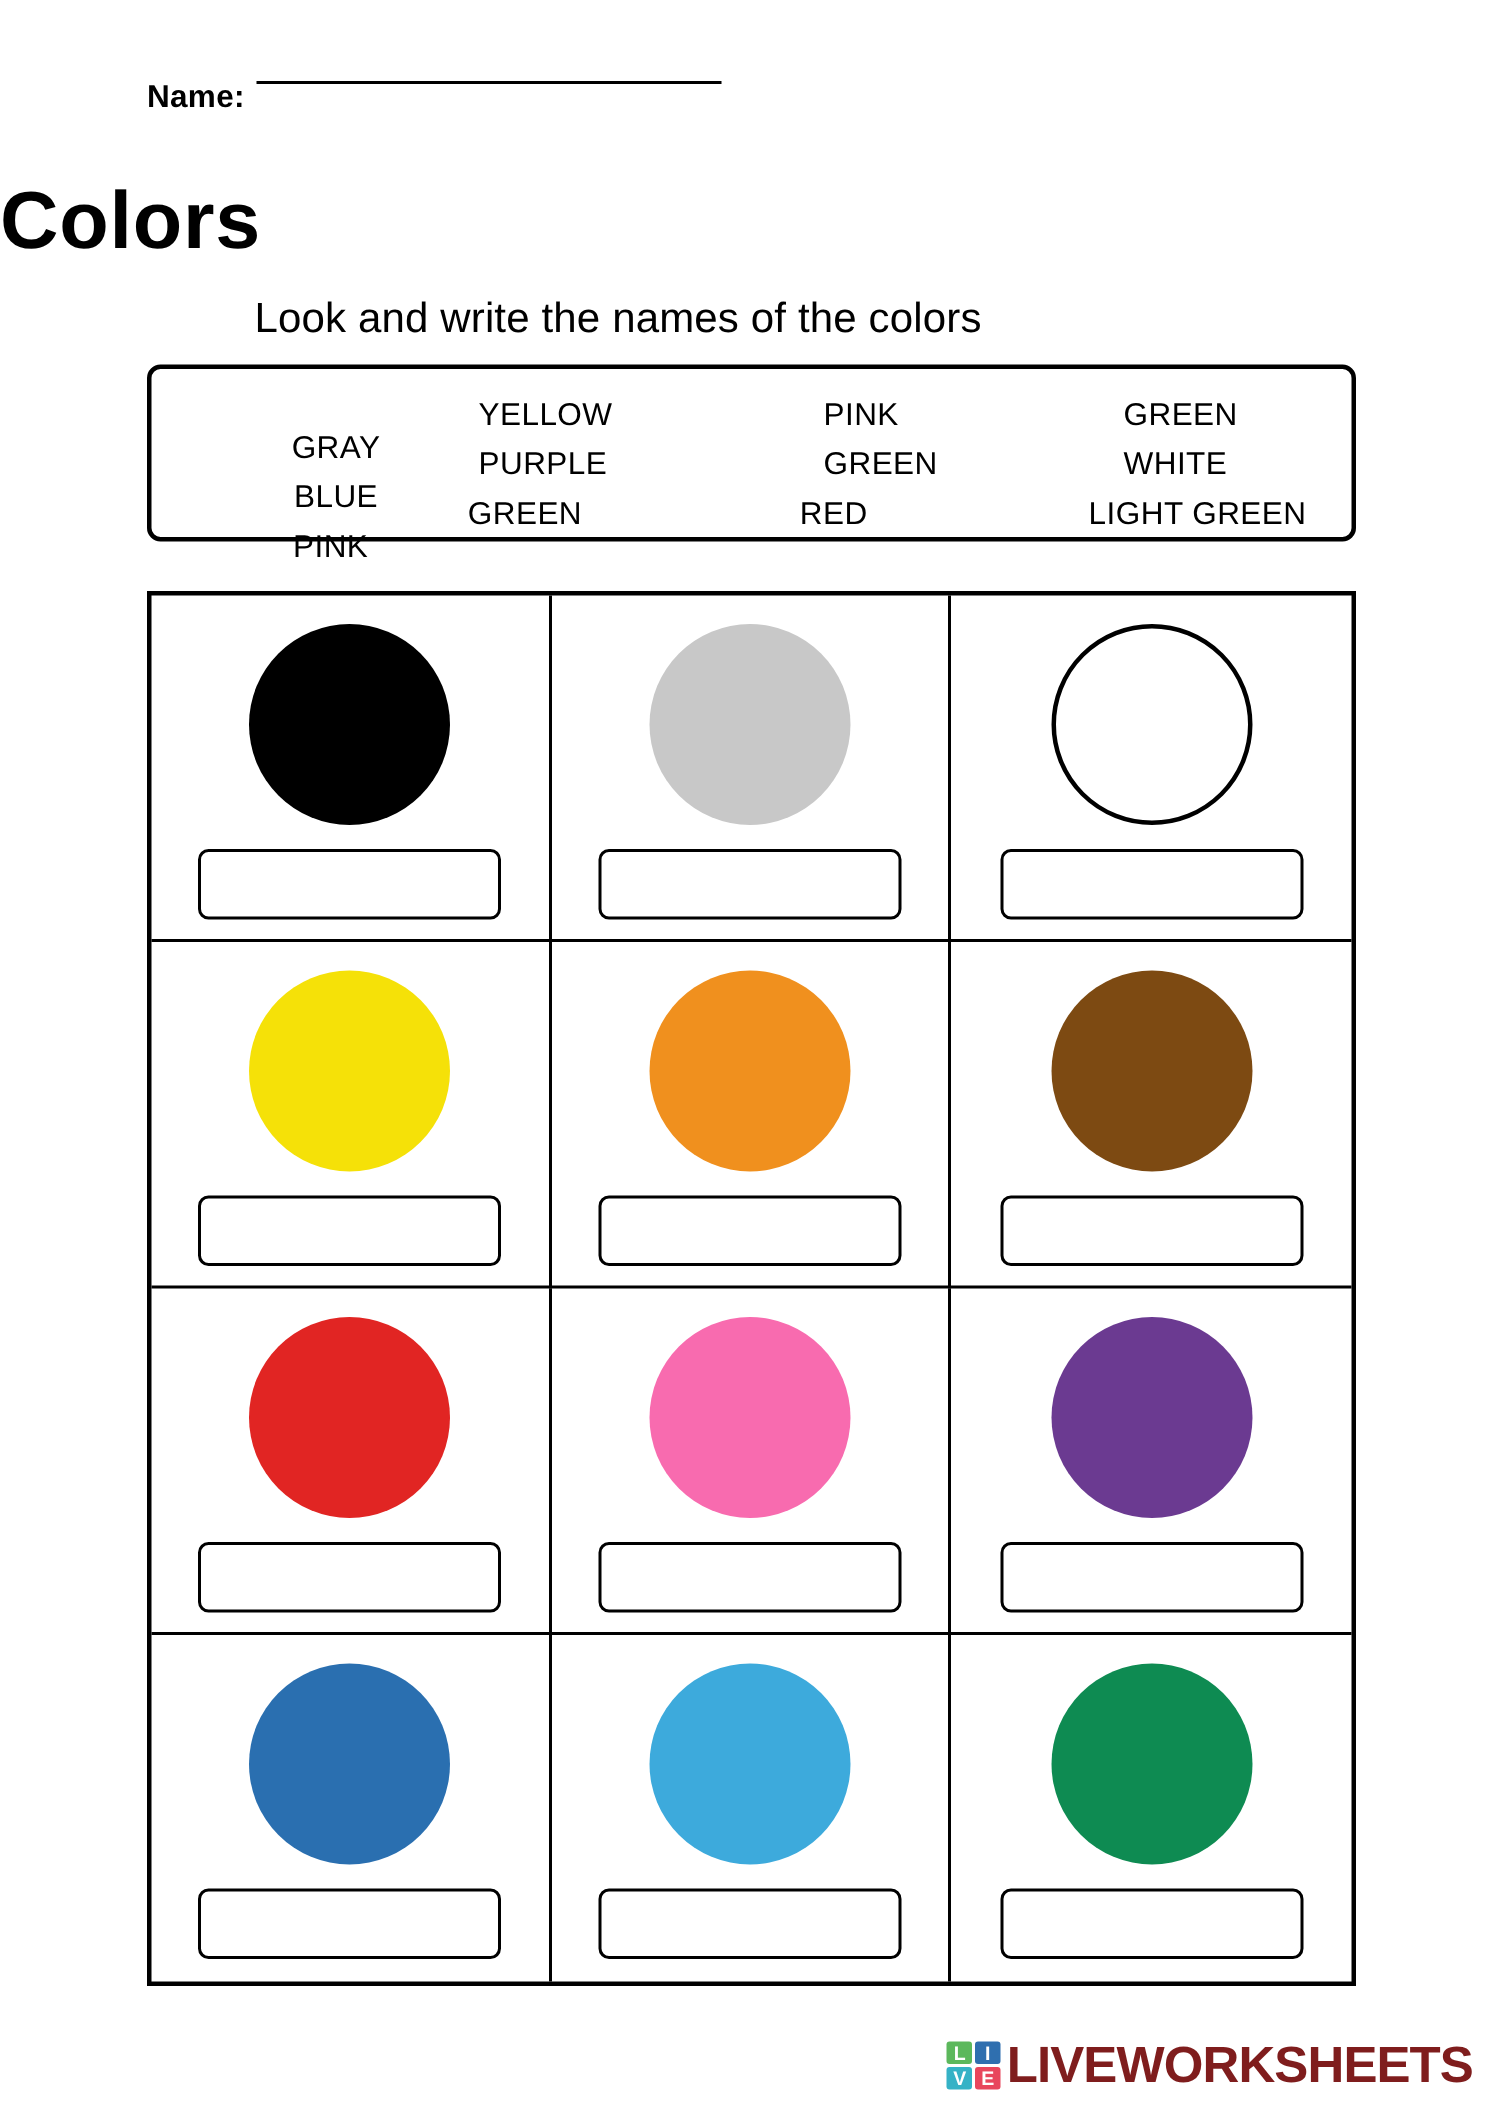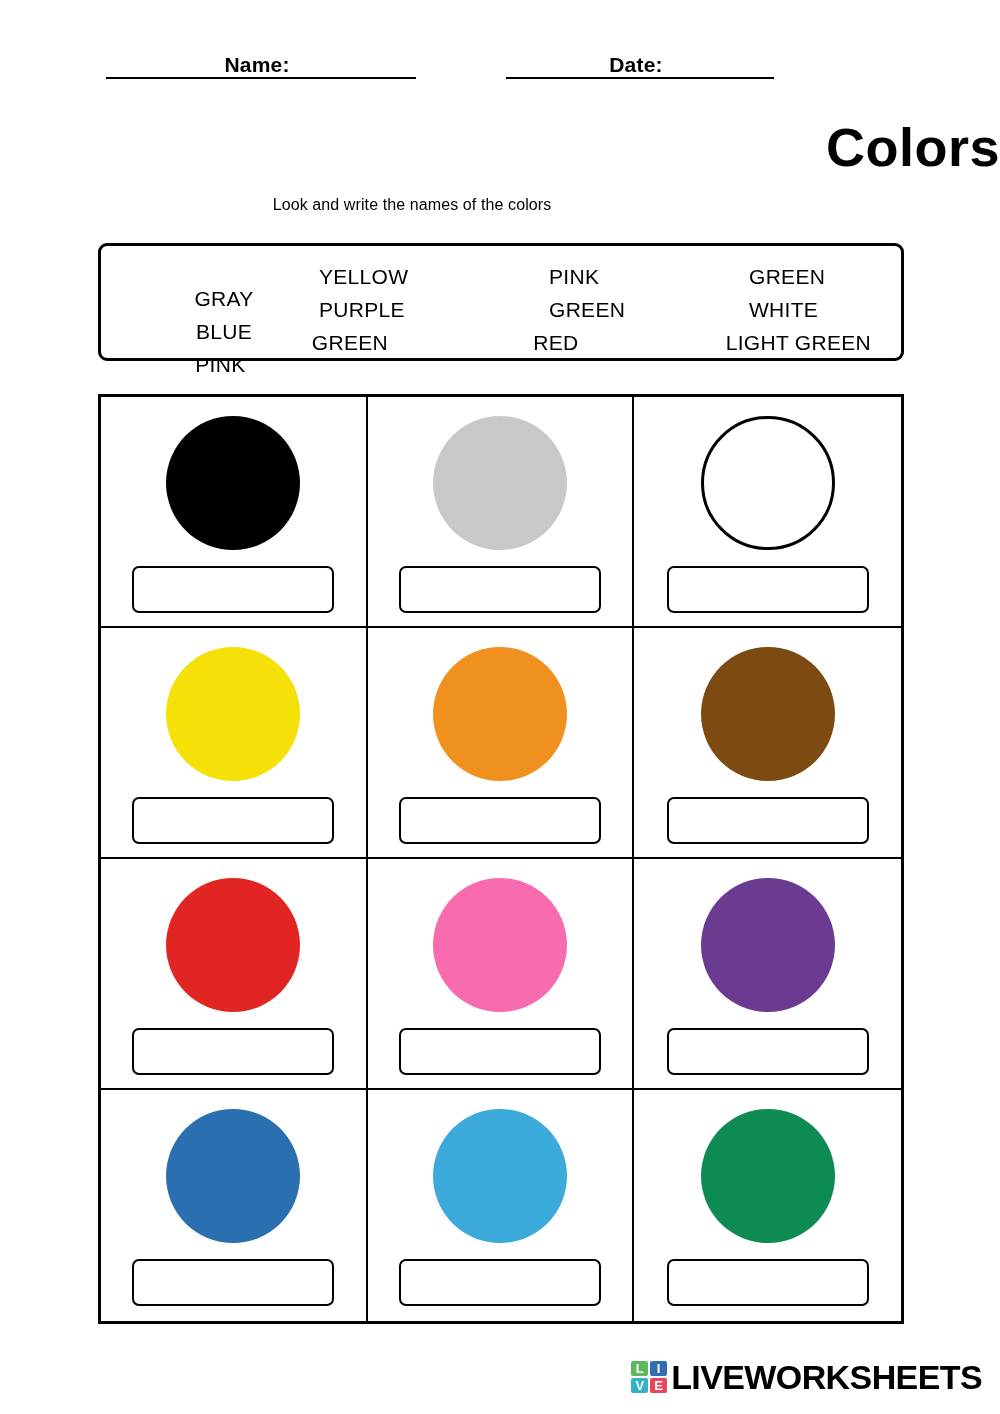--- a/index.html
+++ b/index.html
@@ -25,22 +25,21 @@
   .header-row {
     position: absolute;
     left: 98px;
     top: 54px;
     width: 806px;
     display: flex;
     align-items: flex-end;
   }
   .field {
     display: flex;
-    align-items: center;
-    flex-direction: column;
+    align-items: flex-start;
   }
   .field-label {
     font-size: 21px;
     font-weight: 700;
     letter-spacing: 0.2px;
     line-height: 1;
     padding-bottom: 2px;
     white-space: nowrap;
   }
   .field-rule {
@@ -52,33 +51,33 @@
   .rule-name { width: 310px; }
   .rule-date { width: 268px; }
   .field-date { margin-left: 82px; }
 
   
   .title {
     position: absolute;
     left: 0;
     top: 118px;
     width: 1000px;
-    text-align: right;
+    text-align: left;
     font-size: 54px;
     font-weight: 700;
     letter-spacing: 0.5px;
     line-height: 1.1;
   }
   .subtitle {
     position: absolute;
     left: 0;
     top: 196px;
     width: 824px;
     text-align: center;
-    font-size: 16px;
+    font-size: 28px;
     font-weight: 400;
     letter-spacing: 0.1px;
   }
 
   
   .wordbank {
     position: absolute;
     left: 98px;
     top: 243px;
     width: 806px;
@@ -188,24 +187,20 @@
 </head>
 <body>
 
 <div class="page">
 
   <div class="header-row">
     <div class="field">
       <span class="field-label">Name:</span>
       <span class="field-rule rule-name"></span>
     </div>
-    <div class="field field-date">
-      <span class="field-label">Date:</span>
-      <span class="field-rule rule-date"></span>
-    </div>
   </div>
 
   <div class="title">Colors</div>
   <div class="subtitle">Look and write the names of the colors</div>
 
   <div class="wordbank">
     <div class="wb-row">
       <span class="wb-cell wb-c0">GRAY</span>
       <span class="wb-cell wb-c1">YELLOW</span>
       <span class="wb-cell wb-c2">PINK</span>
@@ -276,16 +271,16 @@
       </div>
     </div>
 
   <div class="footer">
     <div class="logo-mark" id="logo-mark">
         <div class="logo-sq" style="background: rgb(92, 184, 92);">L</div>
         <div class="logo-sq" style="background: rgb(47, 111, 175);">I</div>
         <div class="logo-sq" style="background: rgb(53, 178, 198);">V</div>
         <div class="logo-sq" style="background: rgb(232, 70, 92);">E</div>
       </div>
-    <div class="logo-word" id="logo-word" style="color: #000000;">LIVEWORKSHEETS</div>
+    <div class="logo-word" id="logo-word" style="color: #7f1d1d;">LIVEWORKSHEETS</div>
   </div>
 
 </div>
 
 </body></html>

